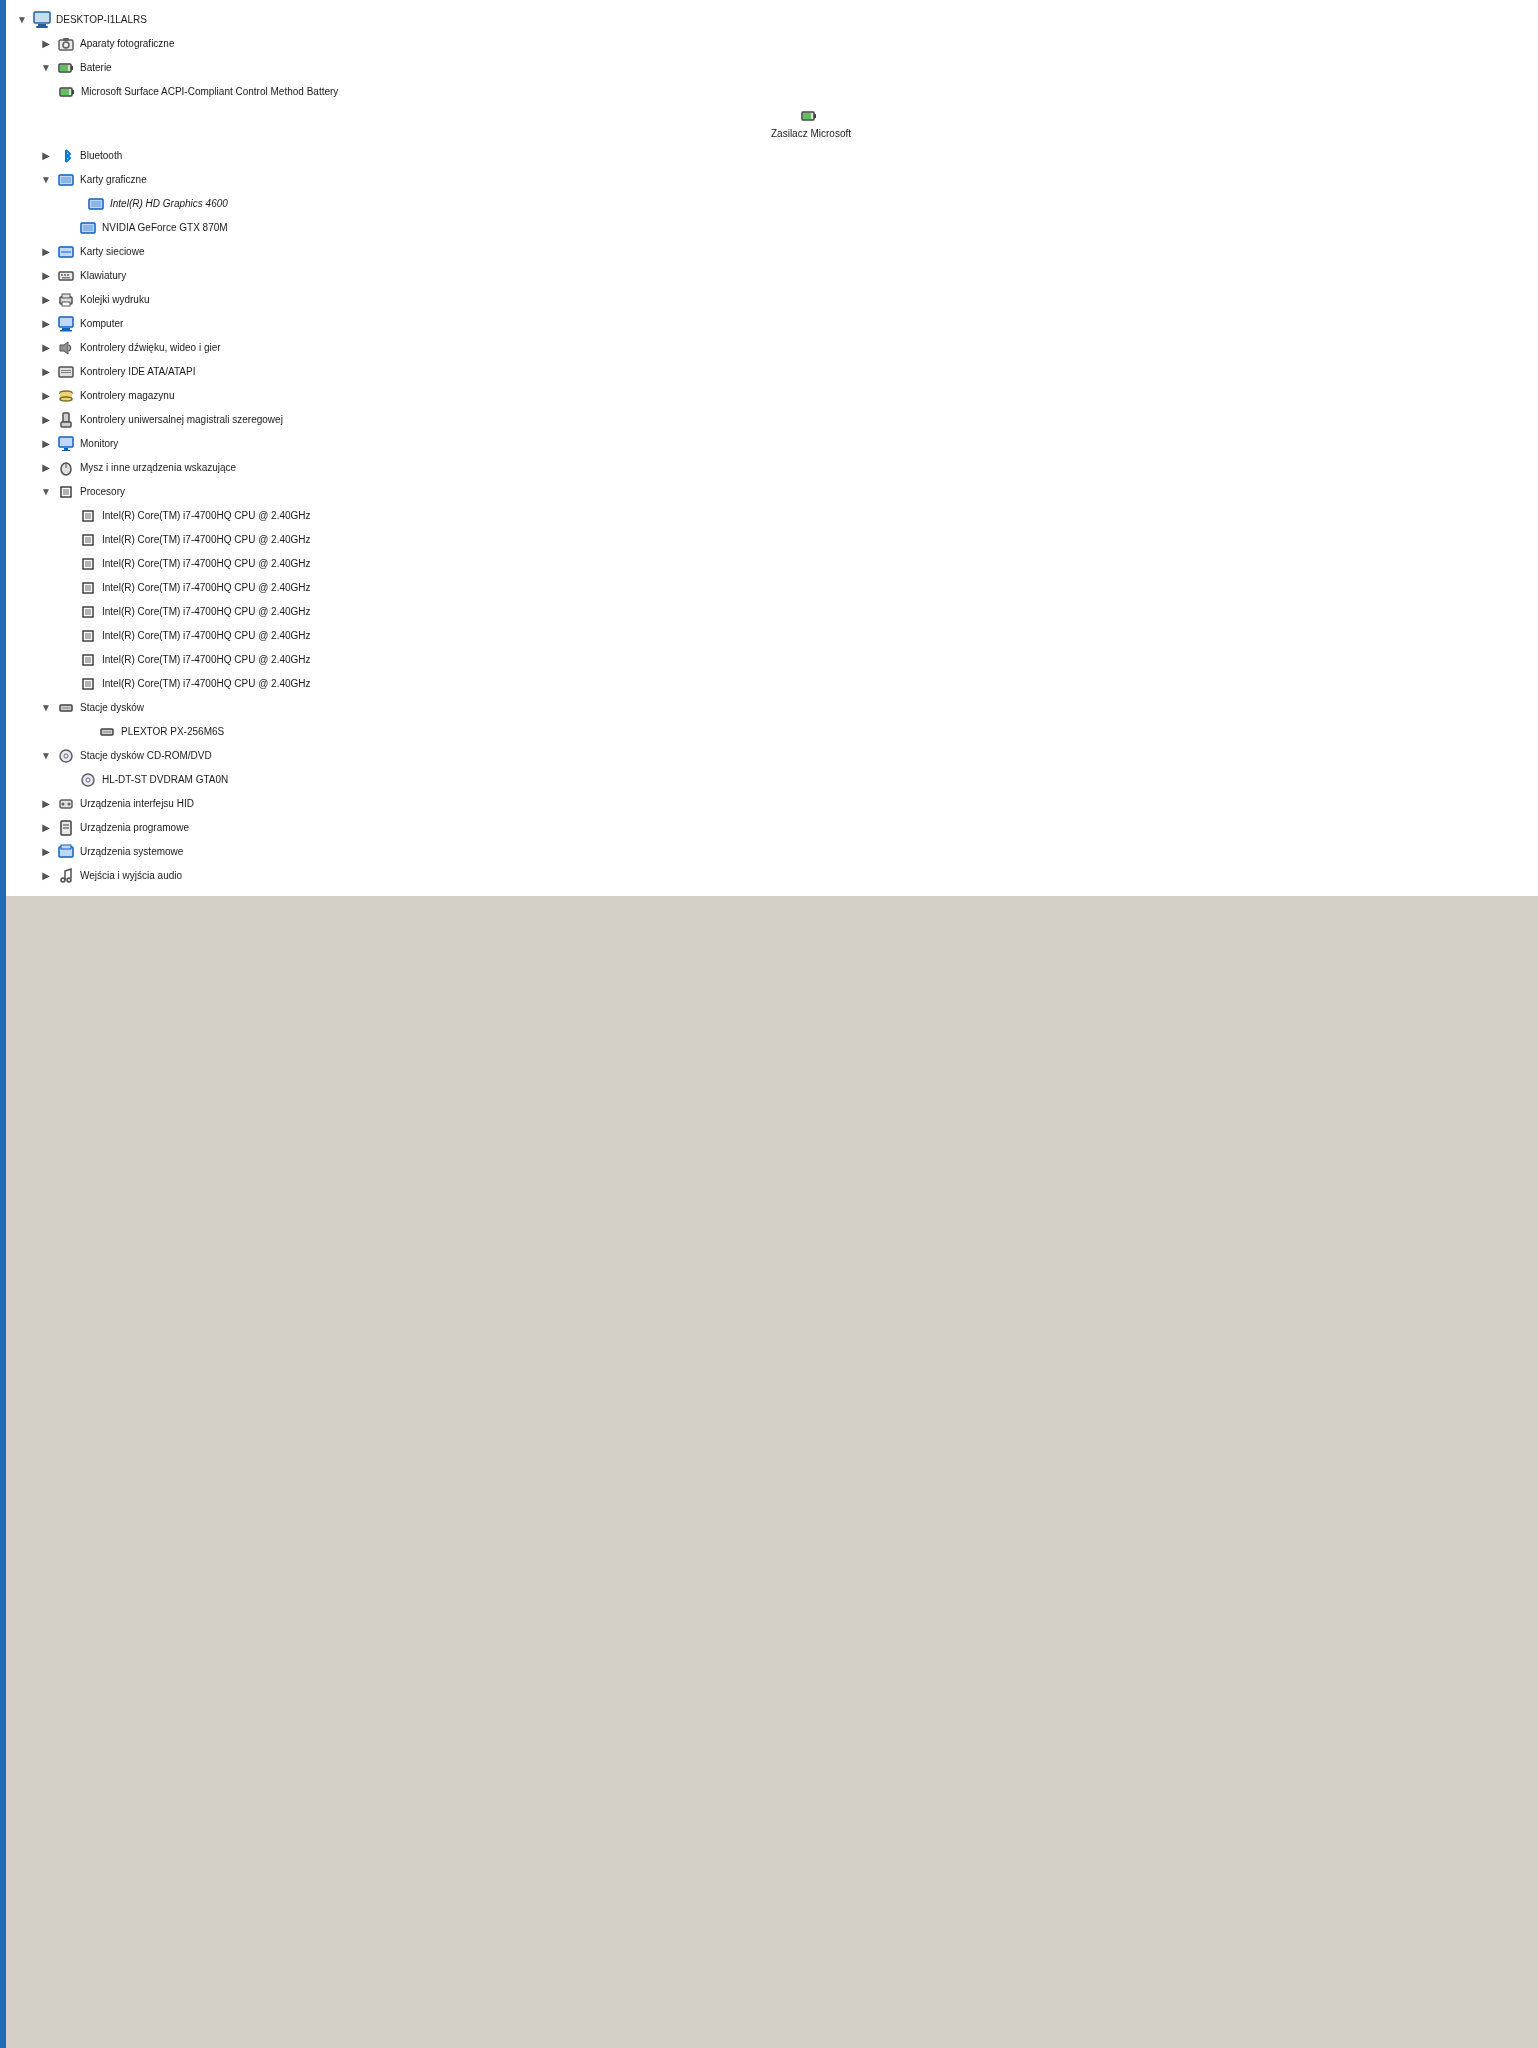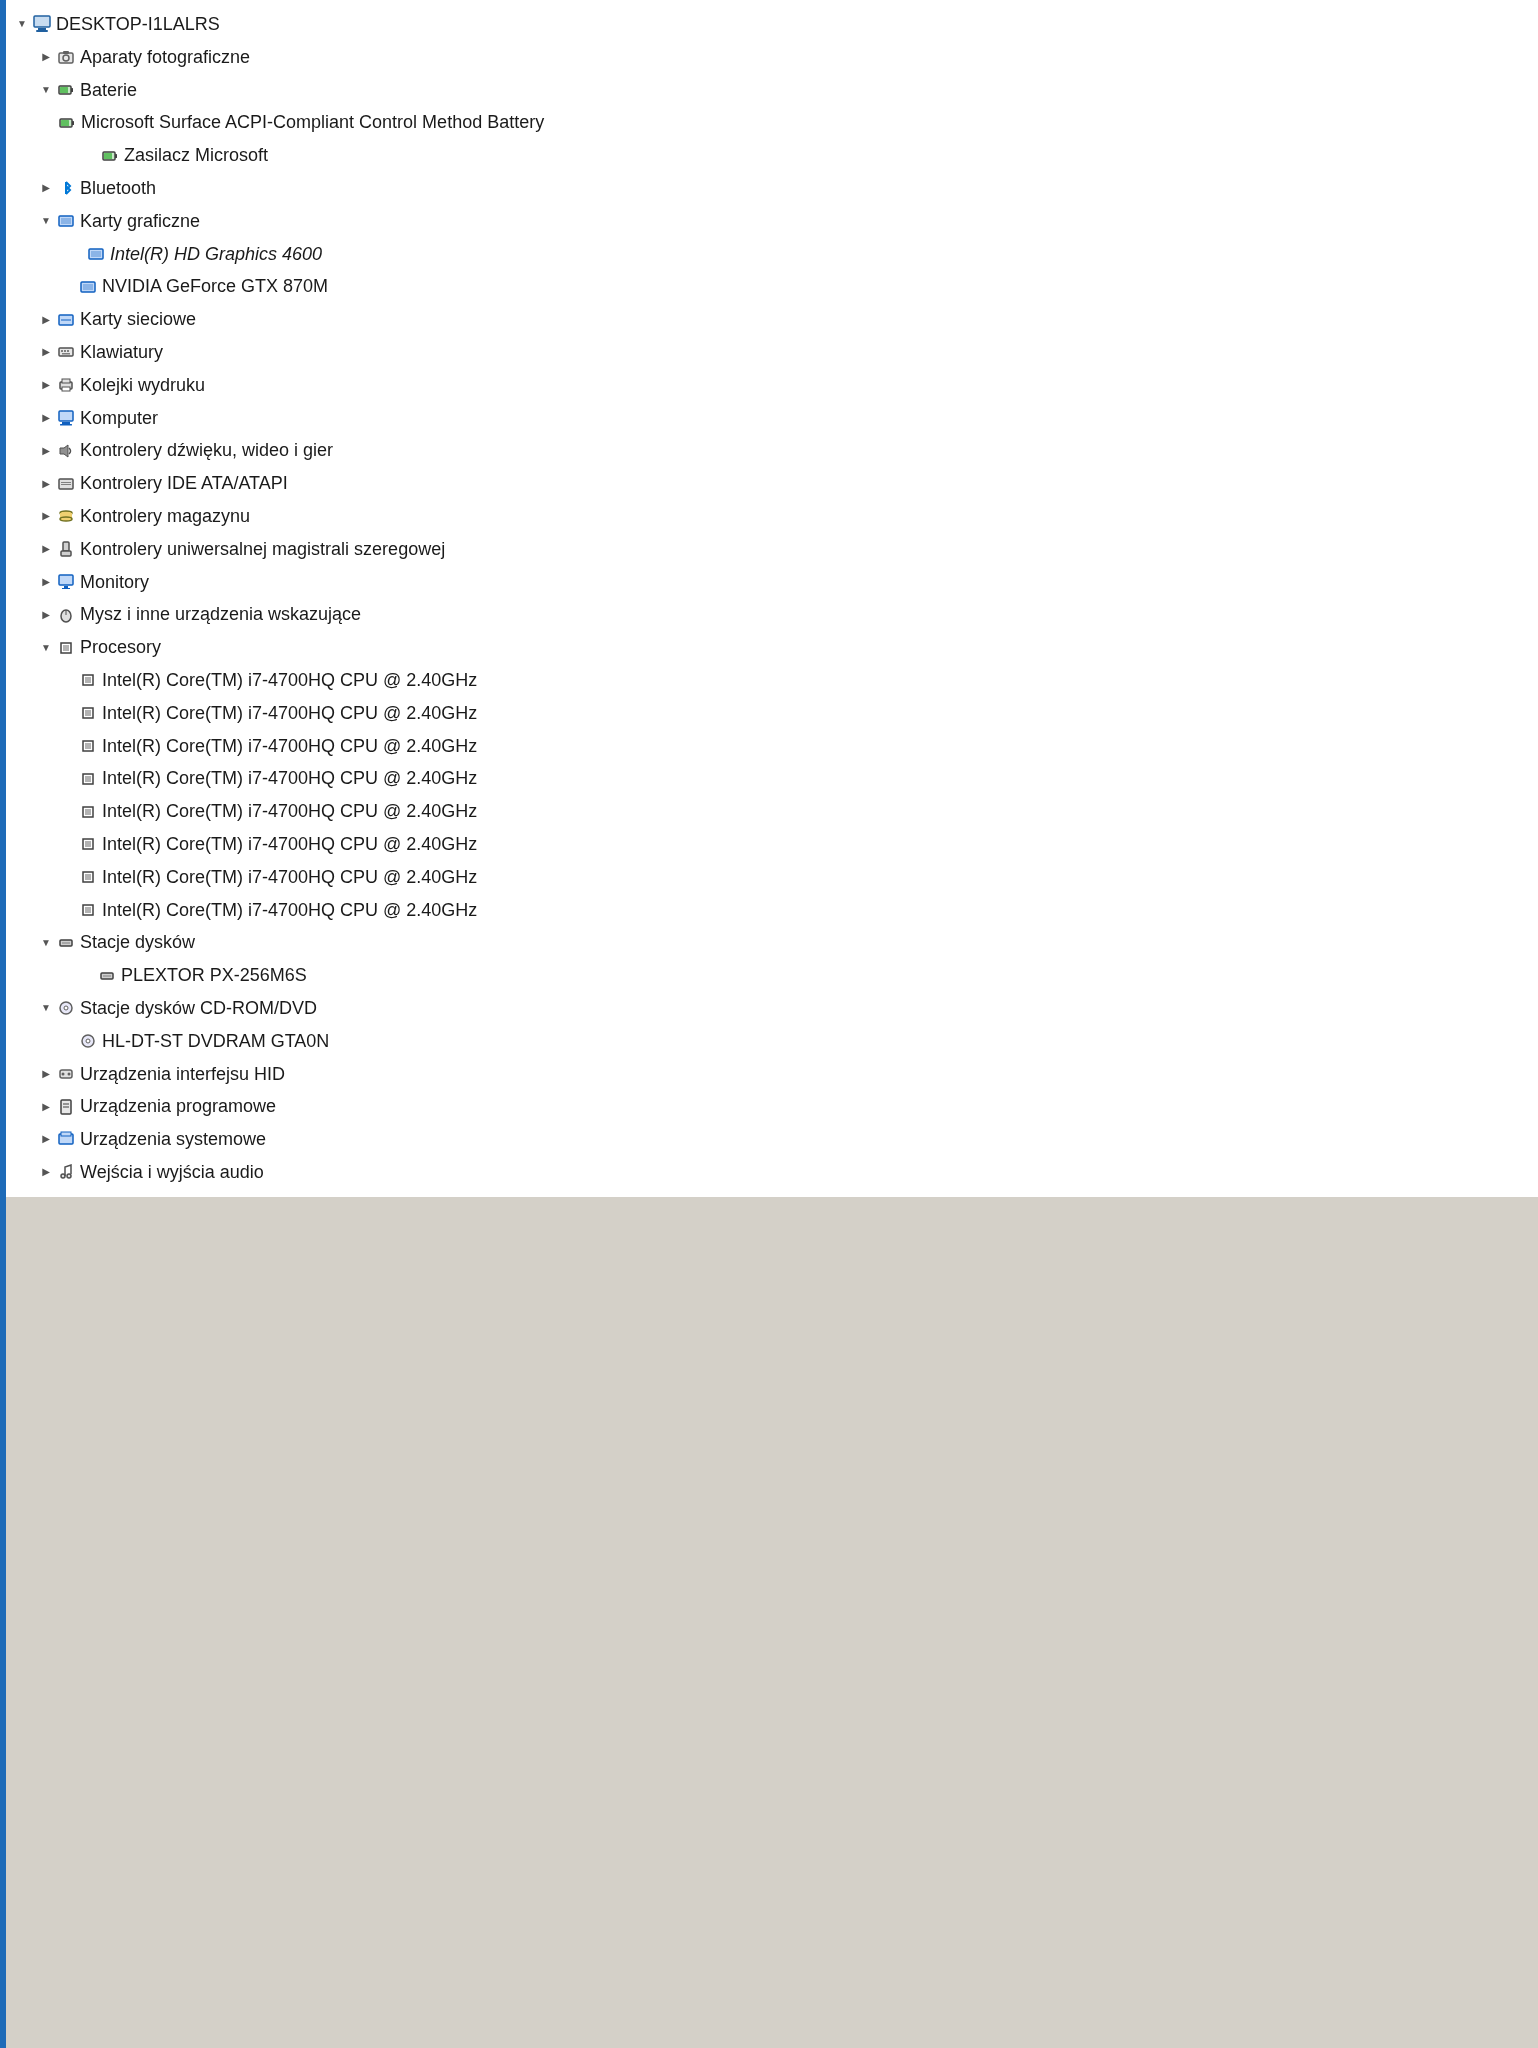--- a/index.html
+++ b/index.html
@@ -46,21 +46,21 @@
       width: 20px;
       height: 20px;
       display: inline-flex;
       align-items: center;
       justify-content: center;
       margin-right: 4px;
       flex-shrink: 0;
       font-size: 14px;
     }
     .item-label {
-      font-size: 18px;
+      font-size: 10px;
     }
     
     .icon-computer { color: #2060a0; }
     .sidebar-accent {
       position: fixed;
       left: 0;
       top: 0;
       width: 6px;
       height: 100%;
       background: #1e6bb8;
@@ -115,21 +115,21 @@
           <span class="expander-placeholder"></span>
           <span class="icon">
             <svg width="16" height="16" viewBox="0 0 16 16">
               <rect x="1" y="4" width="12" height="8" rx="1" stroke="#404040" stroke-width="1.5" fill="#c8e8c8"></rect>
               <rect x="13" y="6" width="2" height="4" rx="0.5" fill="#404040"></rect>
               <rect x="2" y="5" width="8" height="6" fill="#60c060" rx="0.5"></rect>
             </svg>
           </span>
           <span class="item-label">Microsoft Surface ACPI-Compliant Control Method Battery</span>
         </div>
-        <div class="tree-item" style="padding-left: 78px;">
+        <div class="tree-item" style="padding-left: 78px; flex-direction: column;">
           <span class="expander-placeholder"></span>
           <span class="icon">
             <svg width="16" height="16" viewBox="0 0 16 16">
               <rect x="1" y="4" width="12" height="8" rx="1" stroke="#404040" stroke-width="1.5" fill="#c8e8c8"></rect>
               <rect x="13" y="6" width="2" height="4" rx="0.5" fill="#404040"></rect>
               <rect x="2" y="5" width="8" height="6" fill="#60c060" rx="0.5"></rect>
             </svg>
           </span>
           <span class="item-label">Zasilacz Microsoft</span>
         </div>

